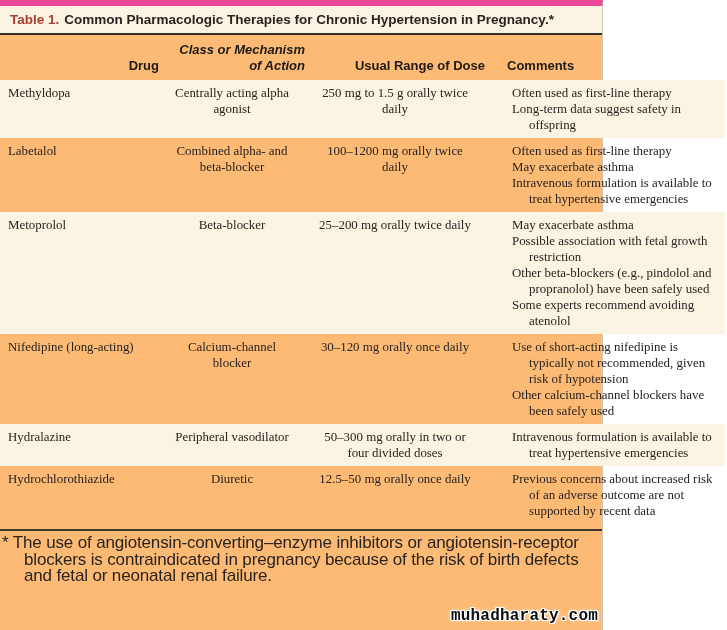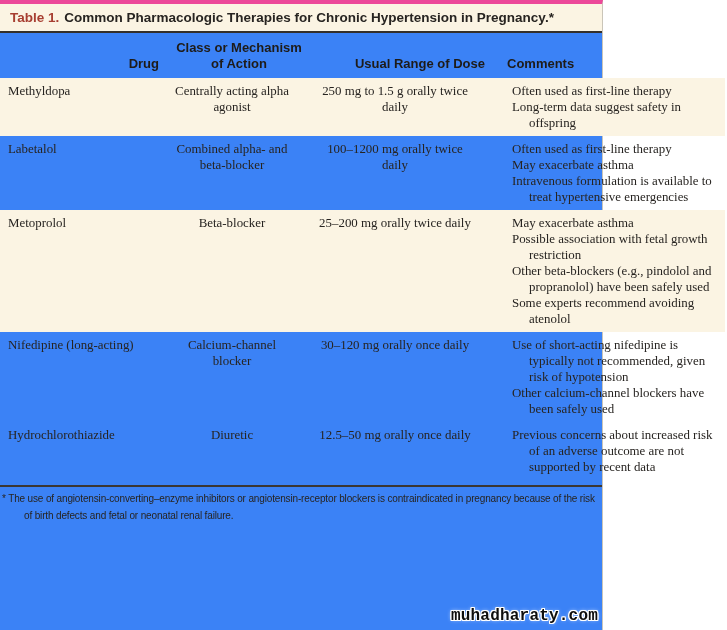--- a/index.html
+++ b/index.html
@@ -3,51 +3,51 @@
 <meta charset="utf-8">
 <style>
   html, body { margin:0; padding:0; }
   body {
     width:727px; height:630px; overflow:hidden; background:#ffffff;
     font-family:"Liberation Sans", sans-serif; color:#272421;
     -webkit-font-smoothing:antialiased;
   }
   .page {
     position:relative; width:603px; height:630px; box-sizing:border-box;
-    border-top:4px solid #ec4899; border-right:1px solid #cac5b8;
-    background:#3b82f6;
+    border-top:6px solid #ec4899; border-right:1px solid #cac5b8;
+    background:#fdba74;
   }
   .title-bar {
     background:#fbf4e3; height:27px; display:flex; align-items:center;
     padding-left:10px; font-size:13.5px; font-weight:bold; white-space:nowrap;
   }
   .title-bar .red { color:#a73e31; margin-right:5px; }
   .heavy-rule { height:2px; background:#34302b; }
   table {
     width:100%; border-collapse:collapse; table-layout:fixed;
     font-size:12.9px; line-height:16px;
   }
   thead th {
     vertical-align:bottom; font-weight:bold; color:#1e1b18;
     padding:7px 0 6px 0; white-space:pre-line; font-size:13px;
   }
   th.c-drug { text-align:right; padding-left:8px; }
-  th.c-class { text-align:center; padding-left:14px; }
+  th.c-class { text-align:right; padding-left:14px;font-style:italic; }
   th.c-dose  { text-align:right; padding-left:20px; }
   th.c-comments { text-align:left; padding-left:22px;margin-top:28px; }
   tbody td { vertical-align:top; padding-top:5px; padding-bottom:5px;font-family:Liberation Serif, serif; }
   tr.stripe { background:#fbf4e3; }
   td.c-drug { padding-left:8px; padding-right:6px; }
   td.c-drug .cell-line { padding-left:16px; text-indent:-16px; }
   td.c-class .cell-line, td.c-dose .cell-line { text-align:center; padding:0 8px; }
   td.c-comments { padding-left:27px; padding-right:4px; }
   td.c-comments .cell-line { padding-left:17px; text-indent:-17px; }
   .thin-rule { height:2px; background:#3b3733; margin-top:5px; }
   .footnote {
-    font-size:10px; line-height:16.5px; letter-spacing:-0.15px;
+    font-size:17px; line-height:16.5px; letter-spacing:-0.15px;
     padding:4px 2px 0 24px; text-indent:-22px; color:#272421;
   }
   .watermark {
     position:absolute; right:4px; bottom:5px;
     font-size:16px; font-weight:bold; color:#0e0e0e; letter-spacing:0.2px;
     text-shadow:
       -1px -1px 0 #ffffff, 1px -1px 0 #ffffff,
       -1px  1px 0 #ffffff, 1px  1px 0 #ffffff,
       0 -1px 0 #ffffff, 0 1px 0 #ffffff,
       -1px 0 0 #ffffff, 1px 0 0 #ffffff,
@@ -140,20 +140,34 @@
             <div class="cell-line">Calcium-channel blocker</div>
           </td>
           <td class="c-dose">
             <div class="cell-line">30–120 mg orally once daily</div>
           </td>
           <td class="c-comments">
             <div class="cell-line">Use of short-acting nifedipine is typically not recommended, given risk of hypotension</div>
             <div class="cell-line">Other calcium-channel blockers have been safely used</div>
           </td>
         </tr>
+        <tr class="stripe">
+          <td class="c-drug">
+            <div class="cell-line">Hydralazine</div>
+          </td>
+          <td class="c-class">
+            <div class="cell-line">Peripheral vasodilator</div>
+          </td>
+          <td class="c-dose">
+            <div class="cell-line">50–300 mg orally in two or four divided doses</div>
+          </td>
+          <td class="c-comments">
+            <div class="cell-line">Intravenous formulation is available to treat hypertensive emergencies</div>
+          </td>
+        </tr>
         <tr>
           <td class="c-drug">
             <div class="cell-line">Hydrochlorothiazide</div>
           </td>
           <td class="c-class">
             <div class="cell-line">Diuretic</div>
           </td>
           <td class="c-dose">
             <div class="cell-line">12.5–50 mg orally once daily</div>
           </td>

